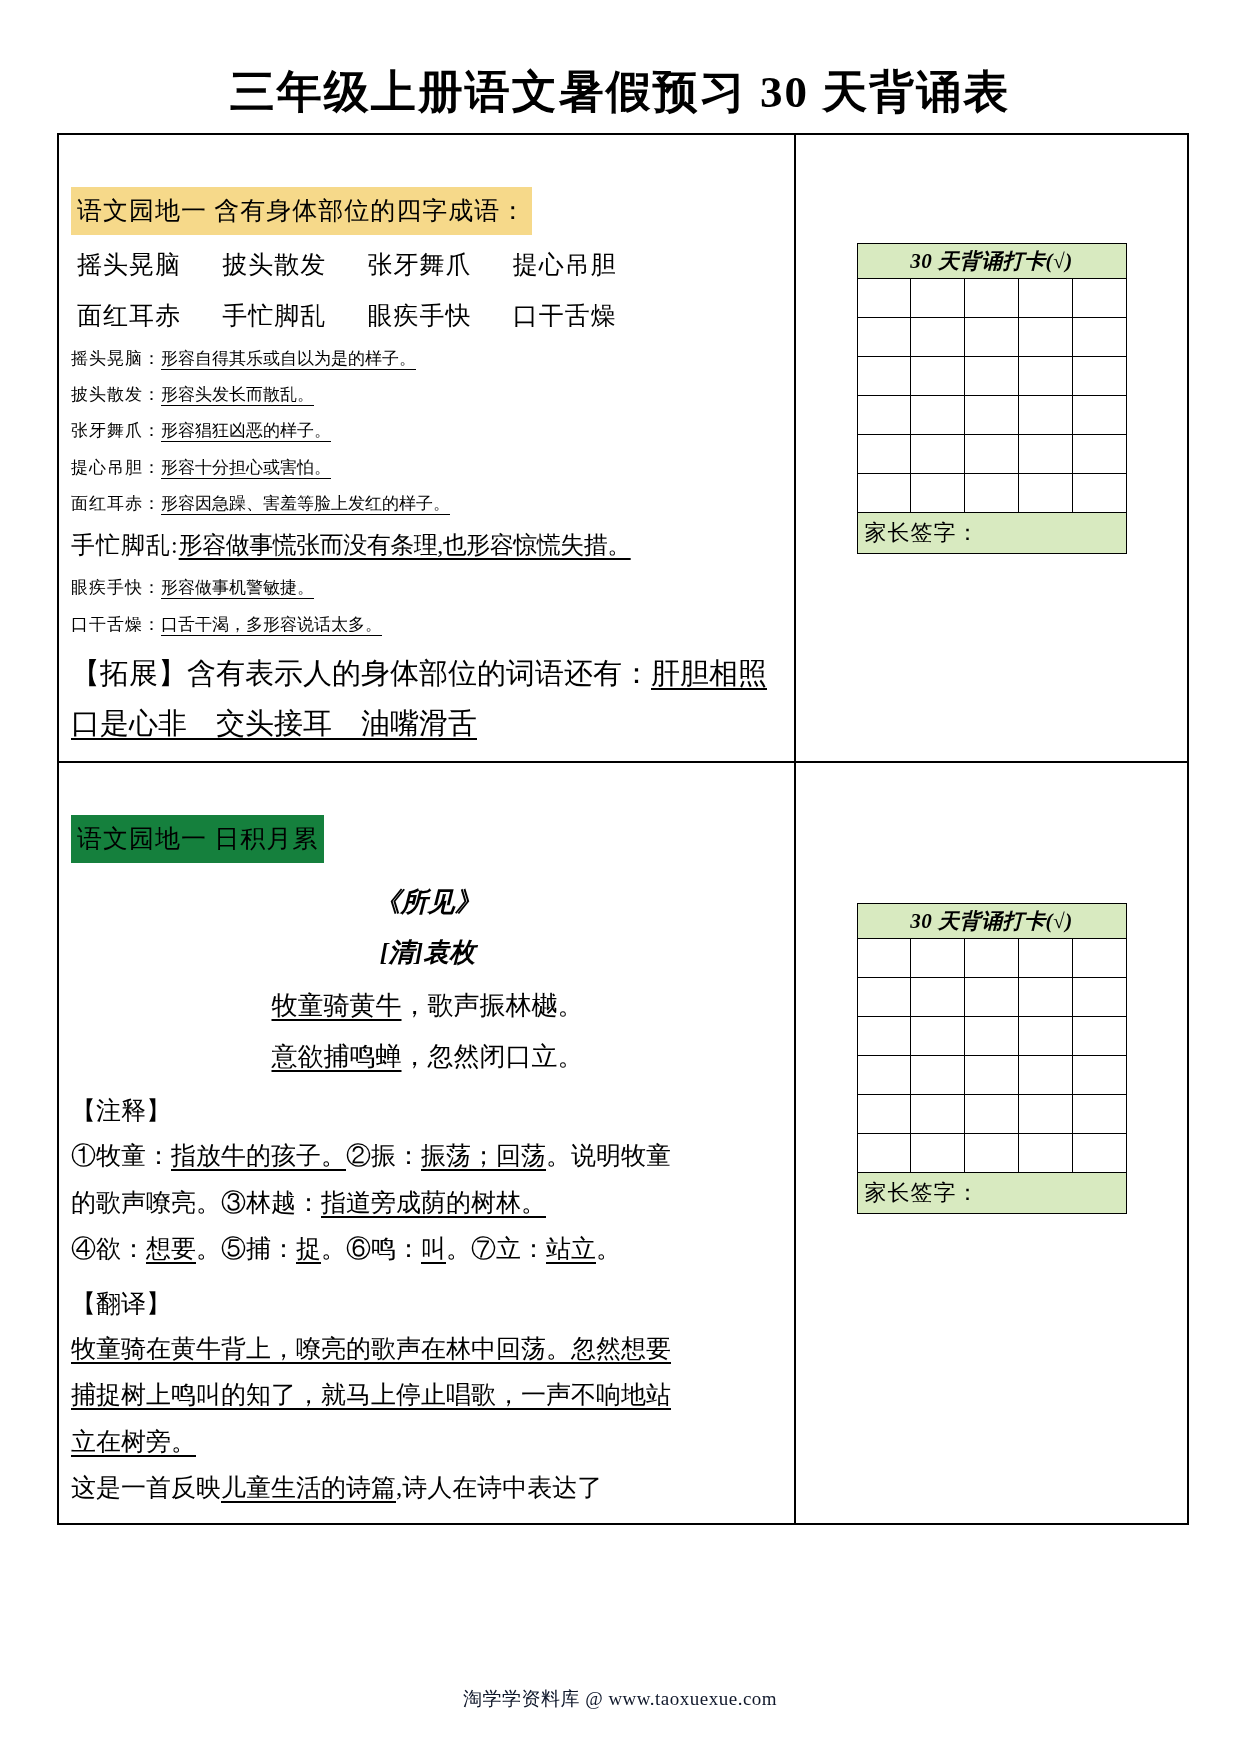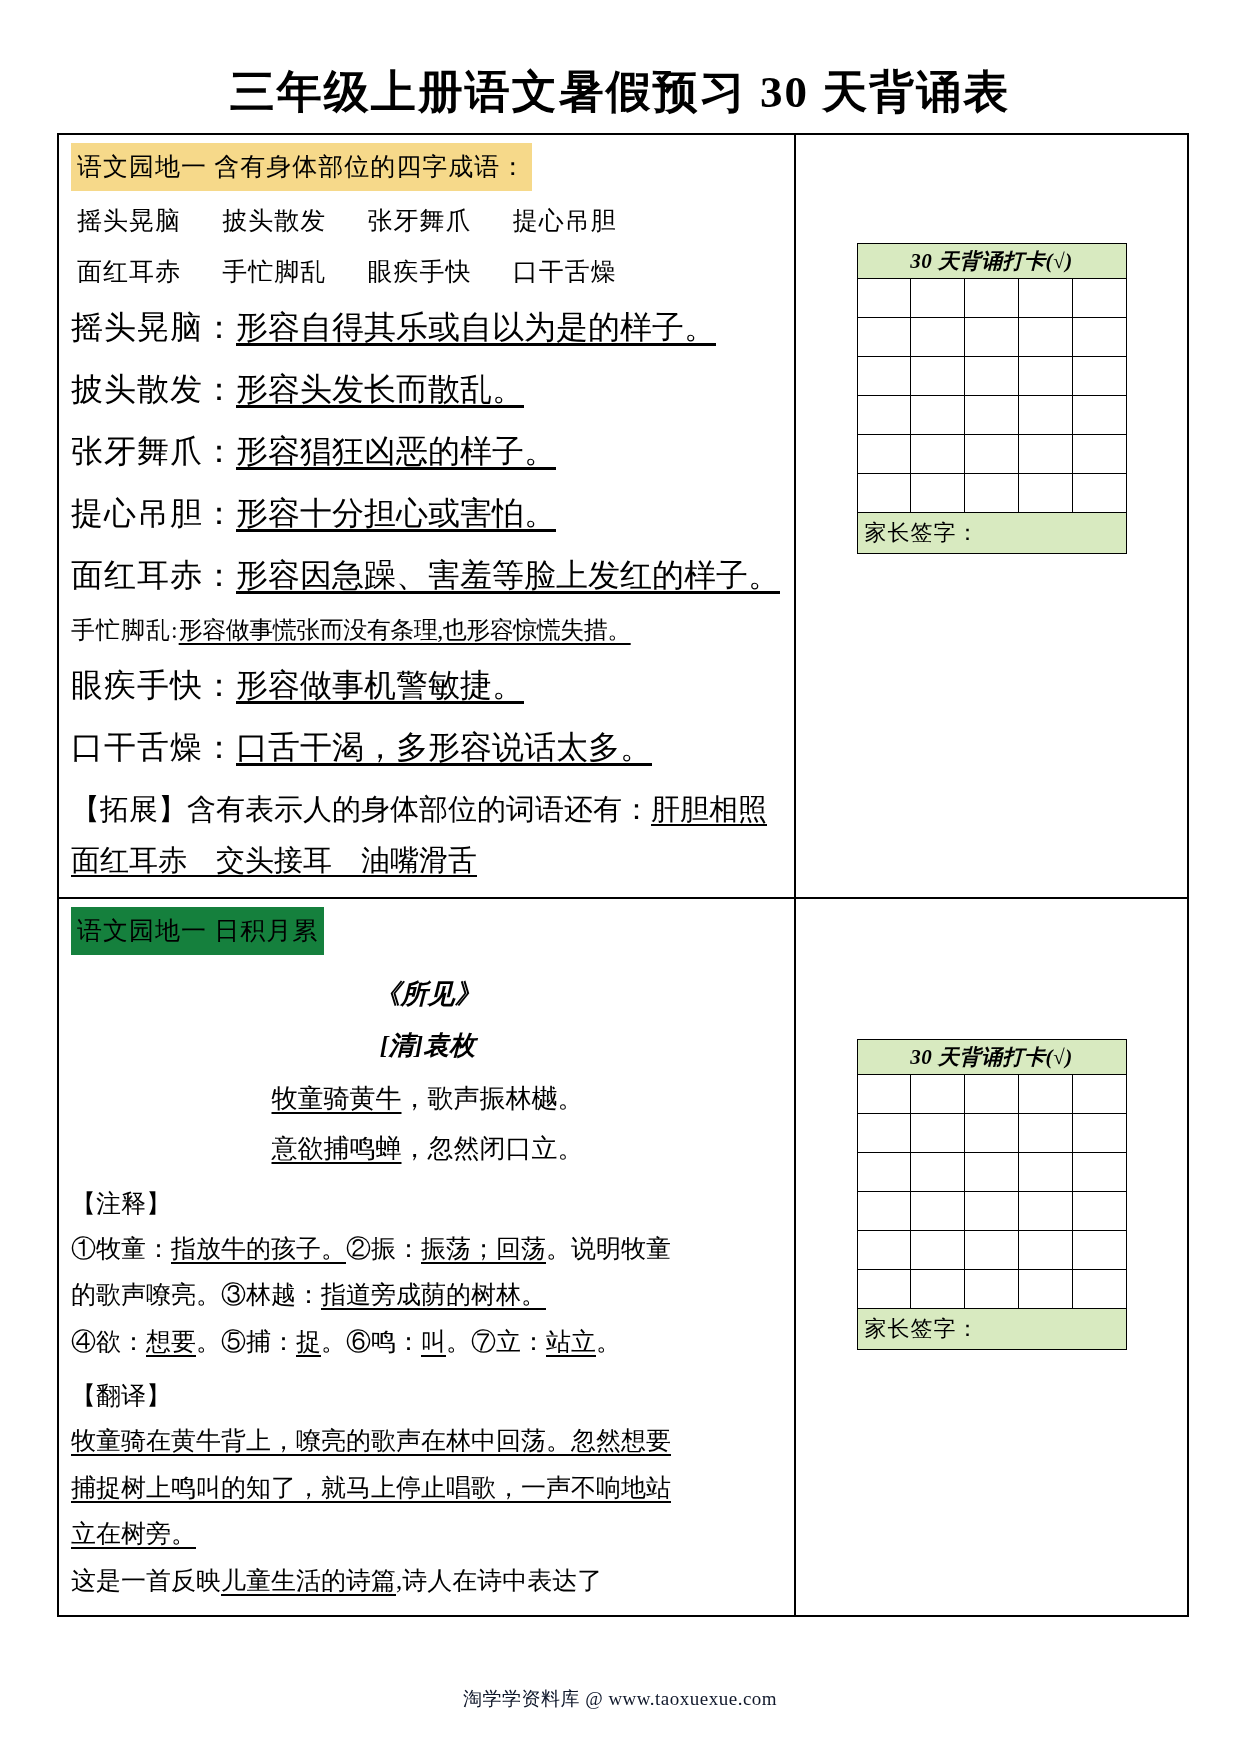--- a/index.html
+++ b/index.html
@@ -52,41 +52,42 @@
     border:2px solid #000;
   }
   .col-left{width:735px;}
   .col-right{width:391px;}
 
   
   .content{
     padding:8px 10px 12px 12px;
     font-size:25px;
     line-height:1.72;
+    margin-top:44px;
   }
   .hl{
     display:inline-block;
     background:#f6d98a;
     padding:2px 6px 3px 6px;
     font-size:25px;
     letter-spacing:1px;
   }
   .hl2{ background:#15803d; }
   .idioms{
     font-size:25px;
     letter-spacing:1px;
     margin:8px 0 2px 0;
     padding-left:6px;
     white-space:nowrap;
   }
   .idioms span{ margin-right:34px; }
   .idioms span:last-child{margin-right:0;}
   .defline{
     margin:7px 0 0 0;
-    font-size:32px;
+    font-size:17px;
     white-space:nowrap;
   }
   .defline .term{ letter-spacing:1px; }
   .u{ text-decoration:underline; text-underline-offset:5px; }
   .tight{ font-size:24px; letter-spacing:-0.5px; }
   .ext{
     margin-top:9px;
     font-size:29px;
     line-height:1.74;
   }
@@ -225,21 +226,21 @@
             </div>
             <div class="defline">
               <span class="term">眼疾手快：</span><span class="u">形容做事机警敏捷。</span>
             </div>
             <div class="defline">
               <span class="term">口干舌燥：</span><span class="u">口舌干渴，多形容说话太多。</span>
             </div>
 
             <div class="ext">
               <span>【拓展】含有表示人的身体部位的词语还有：</span><span class="u">肝胆相照</span>
-              <span class="l2 u">面红耳赤　交头接耳　油嘴滑舌</span>
+              <span class="l2 u">口是心非　交头接耳　油嘴滑舌</span>
             </div>
 
           </div>
         </td>
 
         <td class="col-right">
           <div class="right-inner">
             <table class="checkwrap rpos1">
               <tbody>
                 <tr>

